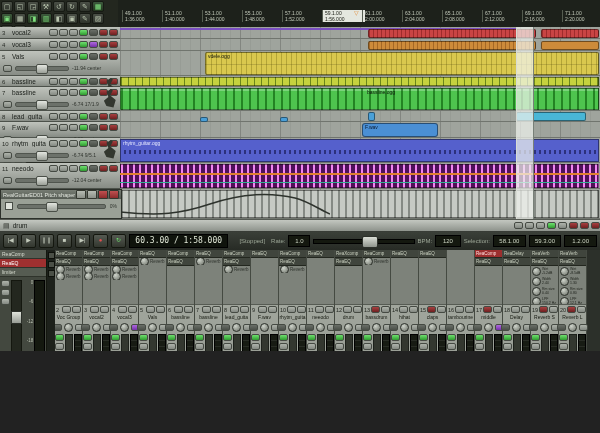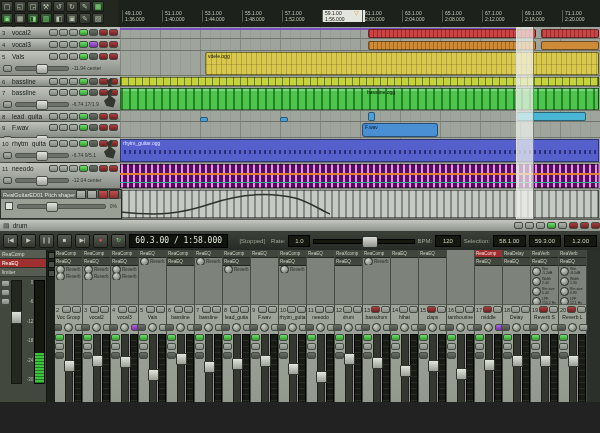--- a/index.html
+++ b/index.html
@@ -1,16 +1,16 @@
 <!DOCTYPE html>
 <html><head>
 <meta charset="utf-8">
 <style>
   html,body{margin:0;padding:0;background:#222;}
-  #screen{position:relative;width:600px;height:402px;overflow:hidden;background:#363b35;
+  #screen{position:relative;width:600px;height:351px;overflow:hidden;background:#363b35;
     font-family:"Liberation Sans","DejaVu Sans",sans-serif;color:#1d211c;-webkit-font-smoothing:none;}
   
   #toolbar{position:absolute;left:0;top:0;width:118px;height:27px;background:#23271f;
     display:flex;flex-wrap:wrap;align-content:flex-start;padding:1px;box-sizing:border-box;}
   .tbtn{width:12px;height:11px;margin:0 1px 1px 0;background:linear-gradient(#4a4f46,#2e332b);
     border:1px solid #171a14;border-radius:2px;color:#b9c4ae;font-size:7px;line-height:10px;
     text-align:center;box-sizing:border-box;cursor:default;}
   .tbtn.green{color:#7ee07e;background:linear-gradient(#3d5a3d,#24371f);}
   
   #ruler{position:absolute;left:118px;top:0;width:482px;height:27px;background:#1d211b;

